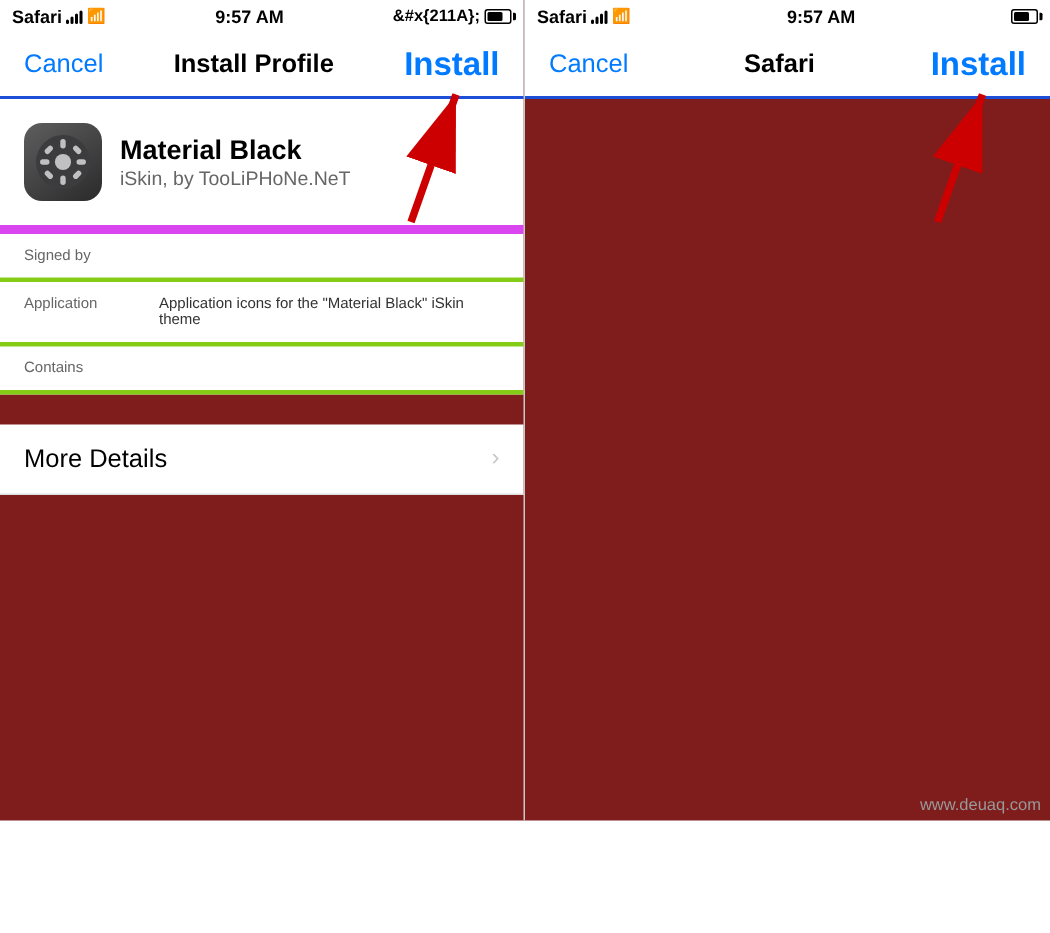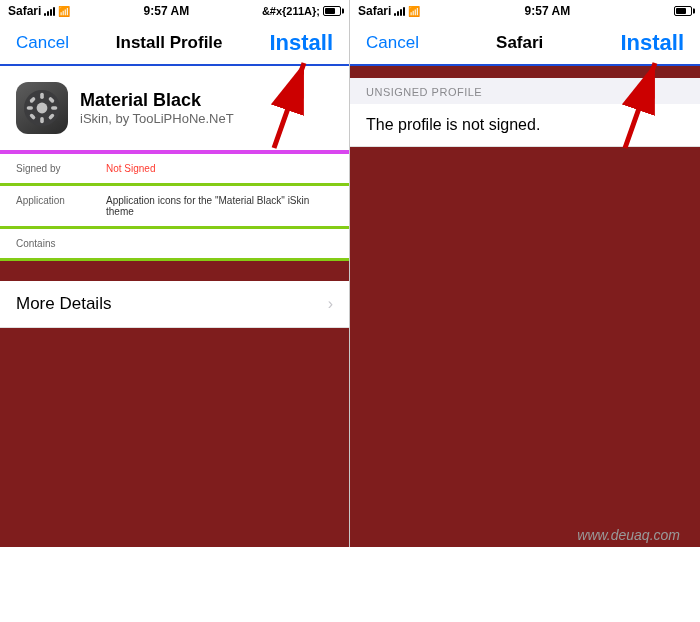--- a/index.html
+++ b/index.html
@@ -117,21 +117,21 @@
       color: #007aff;
       font-size: 22px;
       font-weight: 600;
       cursor: pointer;
     }
     .profile-header {
       display: flex;
       align-items: center;
       padding: 16px;
       background: #fff;
-      border-bottom: 4px solid #d946ef;
+      border-bottom: 6px solid #d946ef;
     }
     .profile-icon {
       width: 52px;
       height: 52px;
       border-radius: 12px;
       background: linear-gradient(145deg, #5e5e5e, #2a2a2a);
       display: flex;
       align-items: center;
       justify-content: center;
       margin-right: 12px;
@@ -211,24 +211,23 @@
       background: #fff;
       padding: 12px 16px;
       font-size: 16px;
       color: #000;
       border-bottom: 1px solid #e0e0e0;
     }
 
     .watermark {
       position: absolute;
       bottom: 4px;
-      right: 20px;
-      font-size: 14px;
+      right: 6px;
+      font-size: 11px;
       color: #999;
-      font-style: italic;
     }
   </style>
 </head>
 <body>
 
 <div class="phone-panel" style="position:relative;">
 
   <div class="status-bar">
     <div class="left-icons">
       <span style="font-size:12px;font-weight:600;">Safari</span>
@@ -275,21 +274,20 @@
     </div>
     <div>
       <div class="profile-name">Material Black</div>
       <div class="profile-subtitle">iSkin, by TooLiPHoNe.NeT</div>
     </div>
   </div>
 
   <div class="profile-details">
     <div class="detail-row">
       <span class="detail-label">Signed by</span>
-      <span class="detail-value not-signed">Not Signed</span>
     </div>
     <div class="detail-row">
       <span class="detail-label">Application</span>
       <span class="detail-value">Application icons for the "Material Black" iSkin theme</span>
     </div>
     <div class="detail-row">
       <span class="detail-label">Contains</span>
     </div>
   </div>
 
@@ -332,24 +330,20 @@
       </div>
     </div>
   </div>
 
   <div class="nav-bar">
     <span class="nav-cancel">Cancel</span>
     <span class="nav-title">Safari</span>
     <span class="nav-install">Install</span>
   </div>
 
-  <div class="warning-section">
-    <div class="section-header-label">UNSIGNED PROFILE</div>
-    <div class="warning-message-box">The profile is not signed.</div>
-  </div>
 
   <div style="position:absolute;top:48px;right:30px;z-index:20;pointer-events:none;">
     <svg width="90" height="110" viewBox="0 0 90 110">
       <defs>
         <marker id="arrowhead2" markerWidth="10" markerHeight="7" refX="10" refY="3.5" orient="auto">
           <polygon points="0 0, 10 3.5, 0 7" fill="#cc0000"></polygon>
         </marker>
       </defs>
       <line x1="45" y1="100" x2="75" y2="15" stroke="#cc0000" stroke-width="5" marker-end="url(#arrowhead2)"></line>
     </svg>

